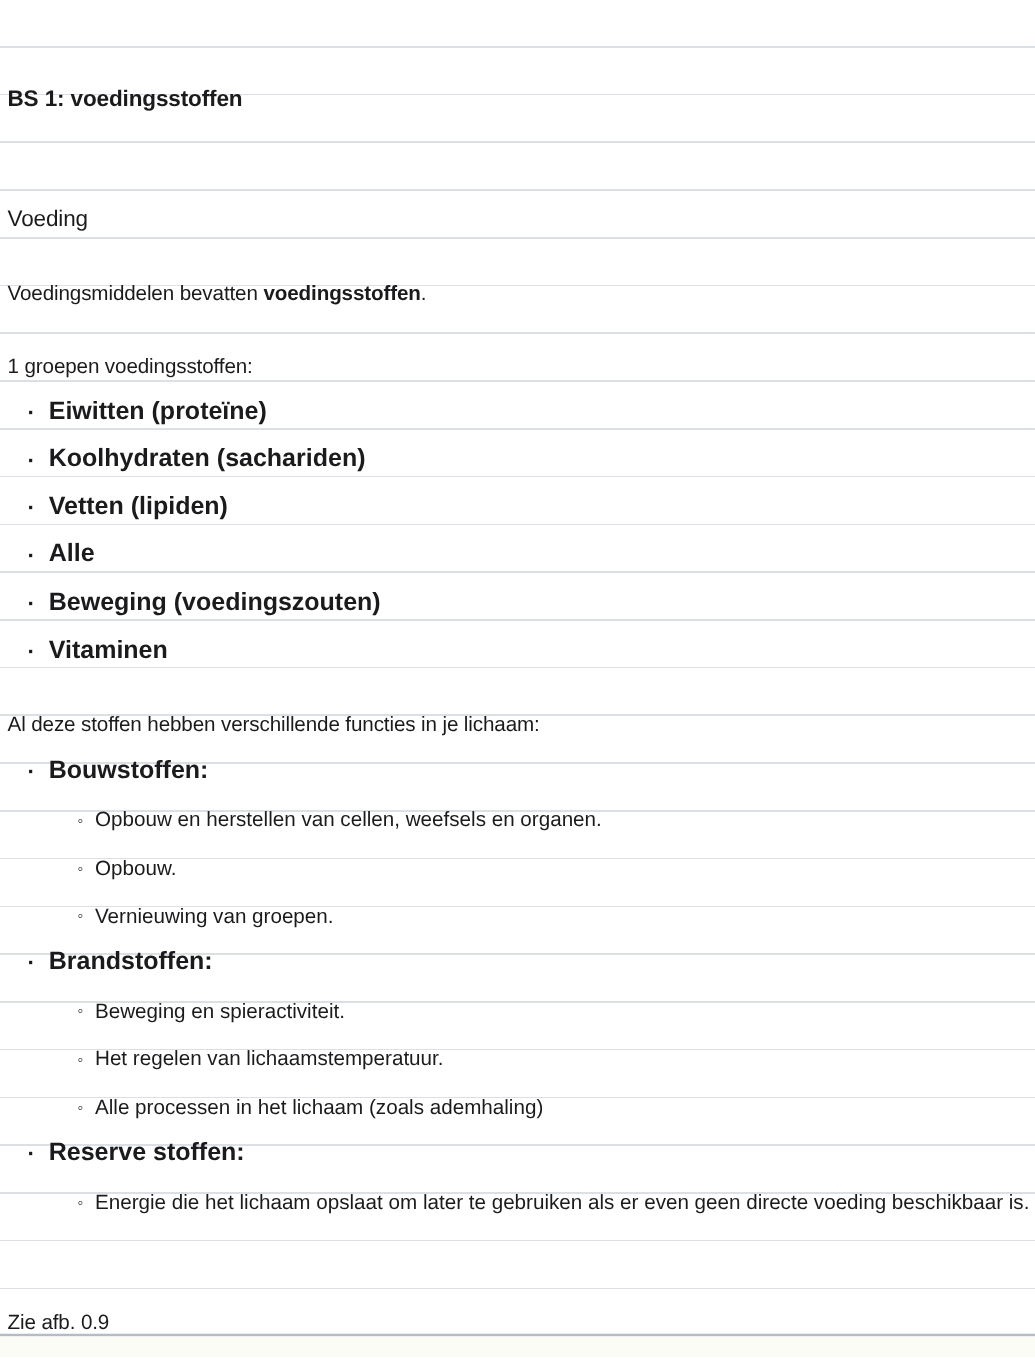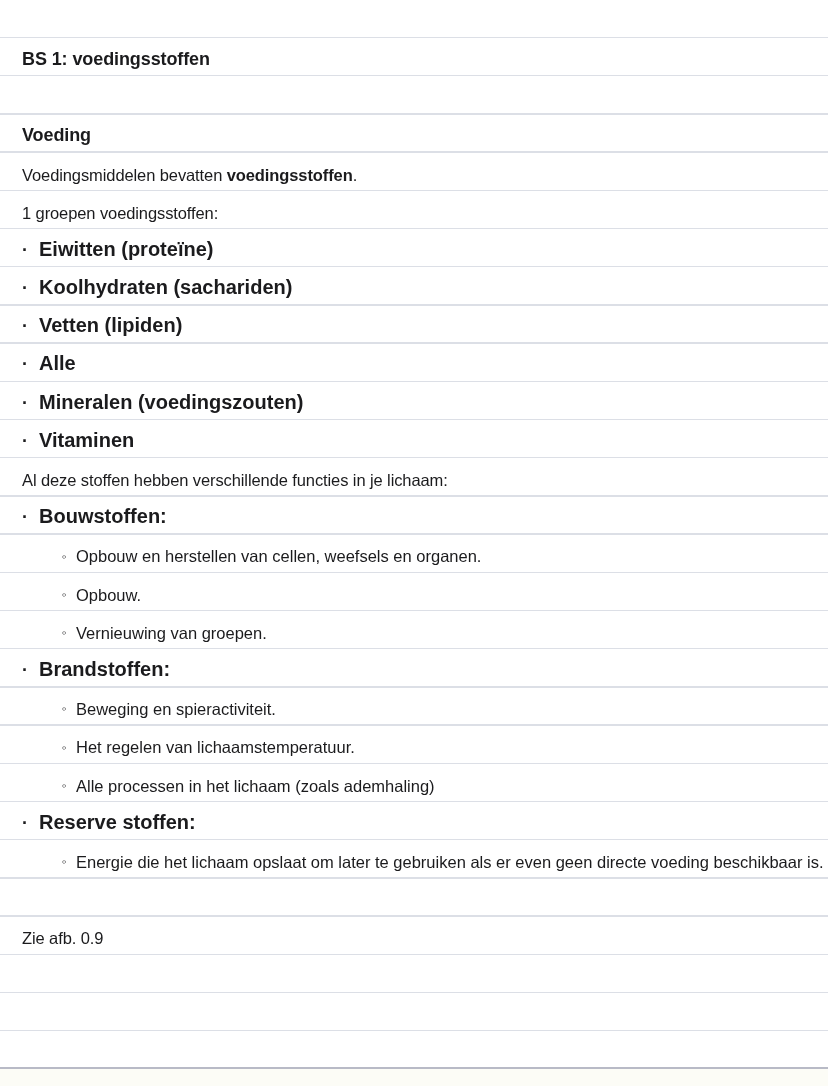--- a/index.html
+++ b/index.html
@@ -32,22 +32,22 @@
     display: flex;
     align-items: flex-end;
     padding-bottom: 5px;
     white-space: nowrap;
     overflow: visible;
   }
   .row .line { display: inline; }
   .t  { font-size: 16.5px; font-weight: 400; letter-spacing: -0.1px; }
   .bold { font-weight: 700; }
   .title-text { font-size: 18px; font-weight: 700; }
-  .heading-text { font-size: 18px; font-weight: 700; }
-  .indent-0 { padding-left: 22px; }
+  .heading-text { font-size: 18px; font-weight: 400; }
+  .indent-0 { padding-left: 6px; margin-top: 20px; }
   .b1 { padding-left: 22px; }
   .b1 .marker {
     display: inline-block;
     width: 17px;
     font-weight: 700;
     font-size: 18px;
     flex: 0 0 auto;
   }
   .b1 .label { font-size: 20px; font-weight: 700; }
   .b2 { padding-left: 62px; }
@@ -112,21 +112,21 @@
   <div class="row b1">
     <span class="marker">·</span>
     <span class="label">Vetten (lipiden)</span>
   </div>
   <div class="row b1">
     <span class="marker">·</span>
     <span class="label">Alle</span>
   </div>
   <div class="row b1">
     <span class="marker">·</span>
-    <span class="label">Mineralen (voedingszouten)</span>
+    <span class="label">Beweging (voedingszouten)</span>
   </div>
   <div class="row b1">
     <span class="marker">·</span>
     <span class="label">Vitaminen</span>
   </div>
 
   <div class="row indent-0">
     <span class="t">Al deze stoffen hebben verschillende functies in je lichaam:</span>
   </div>
 

